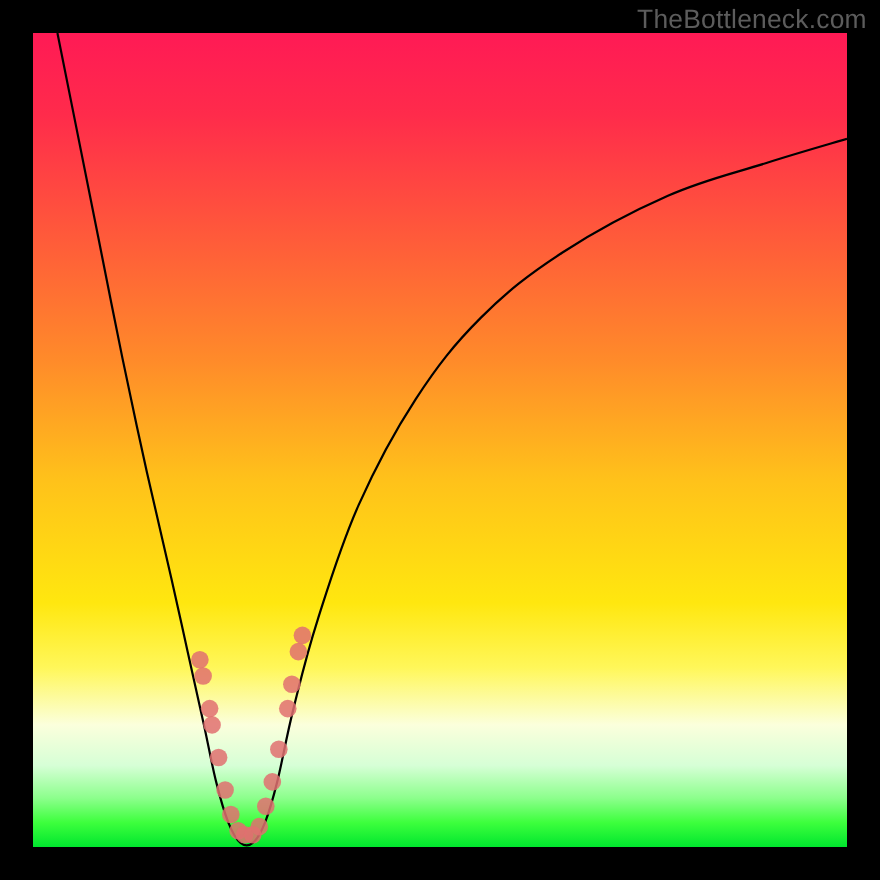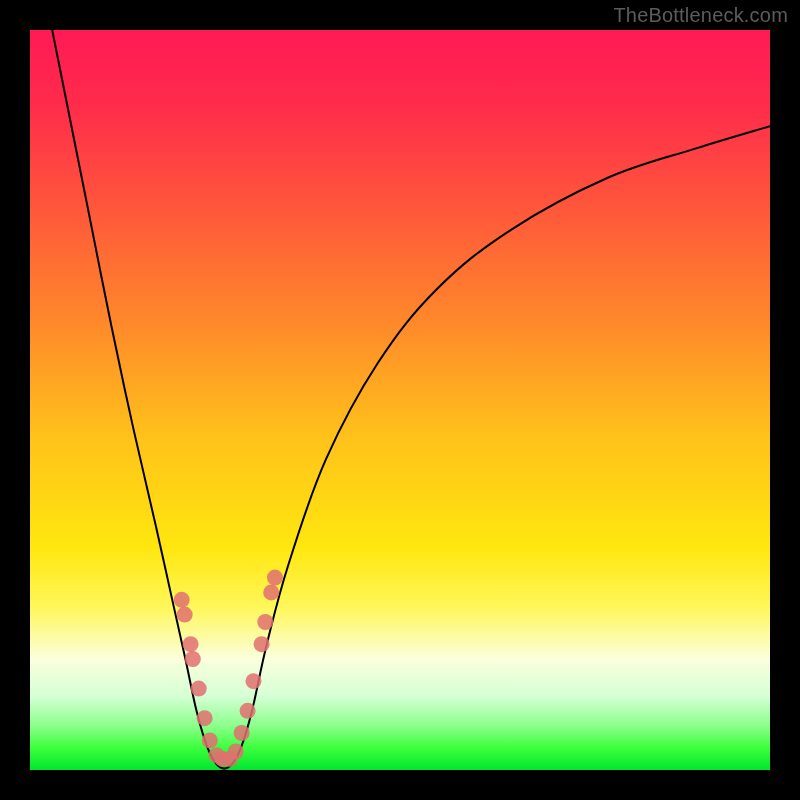--- a/index.html
+++ b/index.html
@@ -32,21 +32,21 @@
     top: 0;
     left: 0;
     width: 100%;
     height: 100%;
   }
   .watermark {
     position: absolute;
     top: 4px;
     right: 12px;
     color: #5c5c5c;
-    font-size: 20px;
+    font-size: 24px;
     font-weight: 500;
     letter-spacing: 0.2px;
     user-select: none;
   }
   svg.curve {
     position: absolute;
     top: 0;
     left: 0;
     width: 100%;
     height: 100%;

